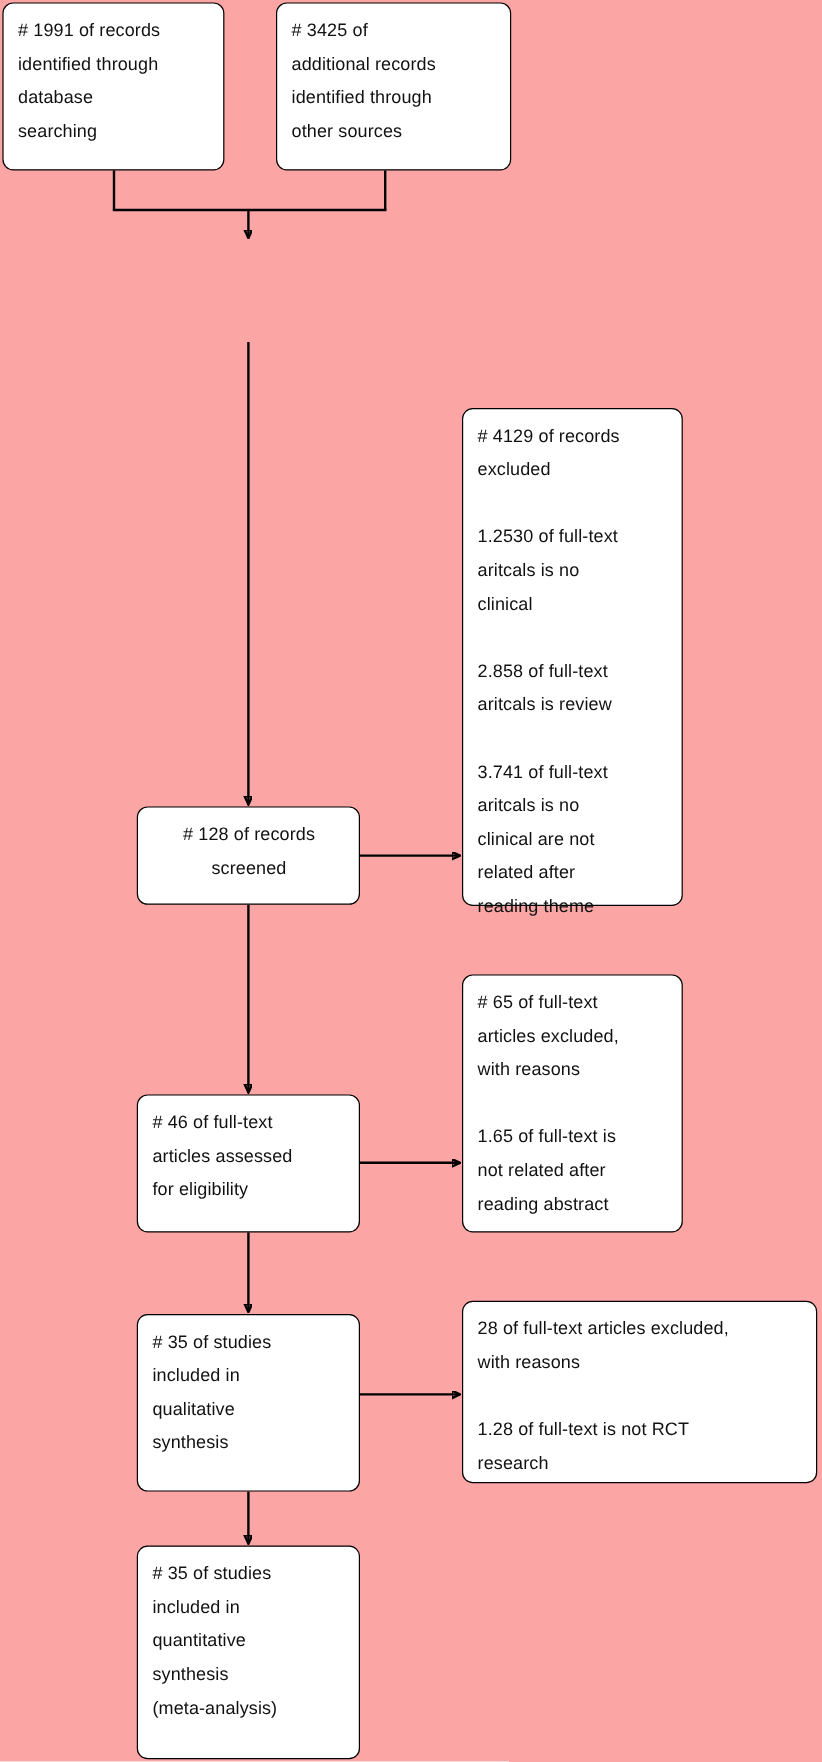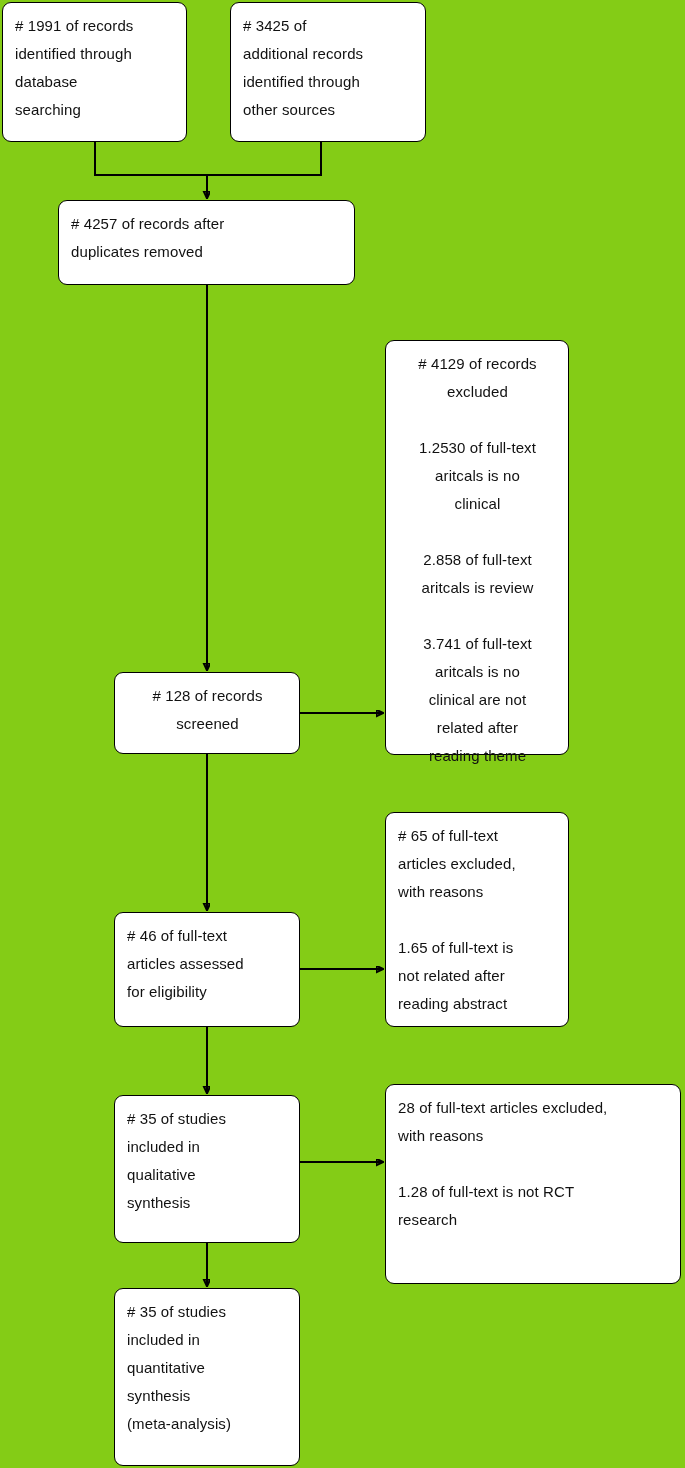--- a/index.html
+++ b/index.html
@@ -39,21 +39,21 @@
   svg.connectors line,
   svg.connectors path {
     stroke: #000000;
     stroke-width: 2;
     fill: none;
   }
 </style>
 </head>
 <body>
 
-<div id="diagram" style="width: 685px; height: 1468px; background: #84cc16;">
+<div id="diagram" style="width: 685px; height: 1468px; background: #fca5a5;">
 
   <svg class="connectors" viewBox="0 0 685 1468" xmlns="http://www.w3.org/2000/svg">
     <defs>
       <marker id="arrowhead" markerWidth="8" markerHeight="8" refX="6.6" refY="3.2" orient="auto" markerUnits="userSpaceOnUse">
         <path d="M0,0 L7,3.2 L0,6.4 z" fill="#000000" stroke="none"></path>
       </marker>
     </defs>
 
     <line x1="95" y1="142" x2="95" y2="175"></line>
     <line x1="321" y1="142" x2="321" y2="175"></line>
@@ -78,24 +78,22 @@
   <div class="node" style="left: 2px; top: 2px; width: 185px; height: 140px;"># 1991 of records
 identified through
 database
 searching</div>
 
   <div class="node" style="left: 230px; top: 2px; width: 196px; height: 140px;"># 3425 of
 additional records
 identified through
 other sources</div>
 
-  <div class="node" style="left: 58px; top: 200px; width: 297px; height: 85px;"># 4257 of records after
-duplicates removed</div>
 
-  <div class="node" style="left: 385px; top: 340px; width: 184px; height: 415px; text-align: center;"># 4129 of records
+  <div class="node" style="left: 385px; top: 340px; width: 184px; height: 415px;"># 4129 of records
 excluded
 
 1.2530 of full-text
 aritcals is no
 clinical
 
 2.858 of full-text
 aritcals is review
 
 3.741 of full-text
@@ -112,21 +110,21 @@
 with reasons
 
 1.65 of full-text is
 not related after
 reading abstract</div>
 
   <div class="node" style="left: 114px; top: 912px; width: 186px; height: 115px;"># 46 of full-text
 articles assessed
 for eligibility</div>
 
-  <div class="node" style="left: 385px; top: 1084px; width: 296px; height: 200px;">28 of full-text articles excluded,
+  <div class="node" style="left: 385px; top: 1084px; width: 296px; height: 152px;">28 of full-text articles excluded,
 with reasons
 
 1.28 of full-text is not RCT
 research</div>
 
   <div class="node" style="left: 114px; top: 1095px; width: 186px; height: 148px;"># 35 of studies
 included in
 qualitative
 synthesis</div>
 

